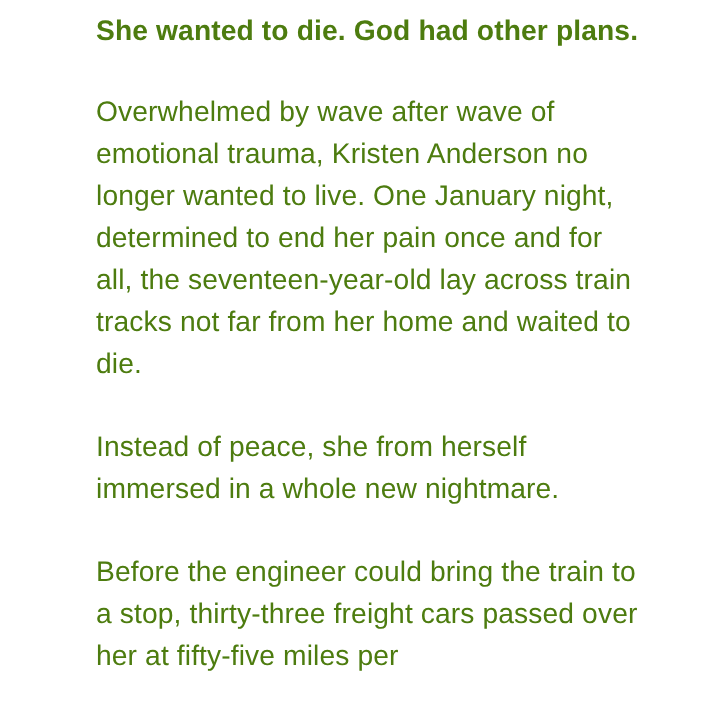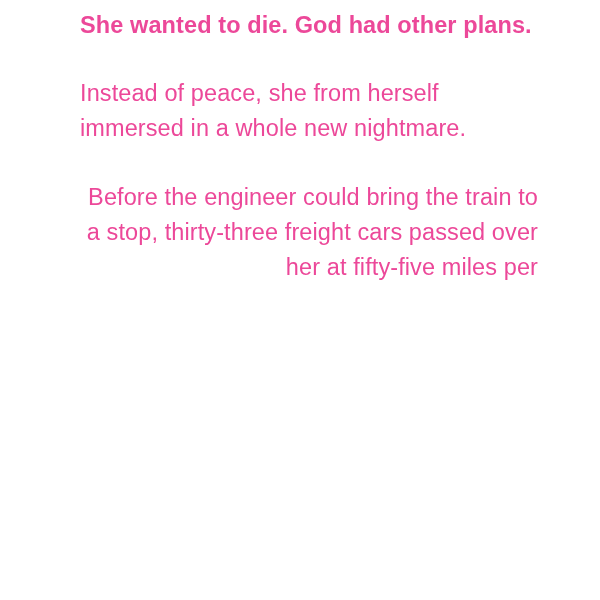--- a/index.html
+++ b/index.html
@@ -18,32 +18,32 @@
     box-sizing: border-box;
     width: 600px;
     height: 600px;
     padding: 8px 62px 0 80px;
   }
   .para {
     margin: 0 0 34px 0;
     font-size: 23.5px;
     line-height: 35px;
     letter-spacing: 0.1px;
-    color: #ec4899;
+    color: #4d7c0f;
     font-weight: 400;
   }
   .para.lead {
     font-weight: 700;
     margin-bottom: 33px;
   }
   .para:last-child {
     margin-bottom: 0;
-    text-align: right;
   }
 </style>
 </head>
 <body>
 
 <article id="book-description">
   <p class="para lead">She wanted to die. God had other plans.</p>
+  <p class="para">Overwhelmed by wave after wave of emotional trauma, Kristen Anderson no longer wanted to live. One January night, determined to end her pain once and for all, the seventeen-year-old lay across train tracks not far from her home and waited to die.</p>
   <p class="para">Instead of peace, she from herself immersed in a whole new nightmare.</p>
   <p class="para">Before the engineer could bring the train to a stop, thirty-three freight cars passed over her at fifty-five miles per</p>
 </article>
 
 </body></html>

